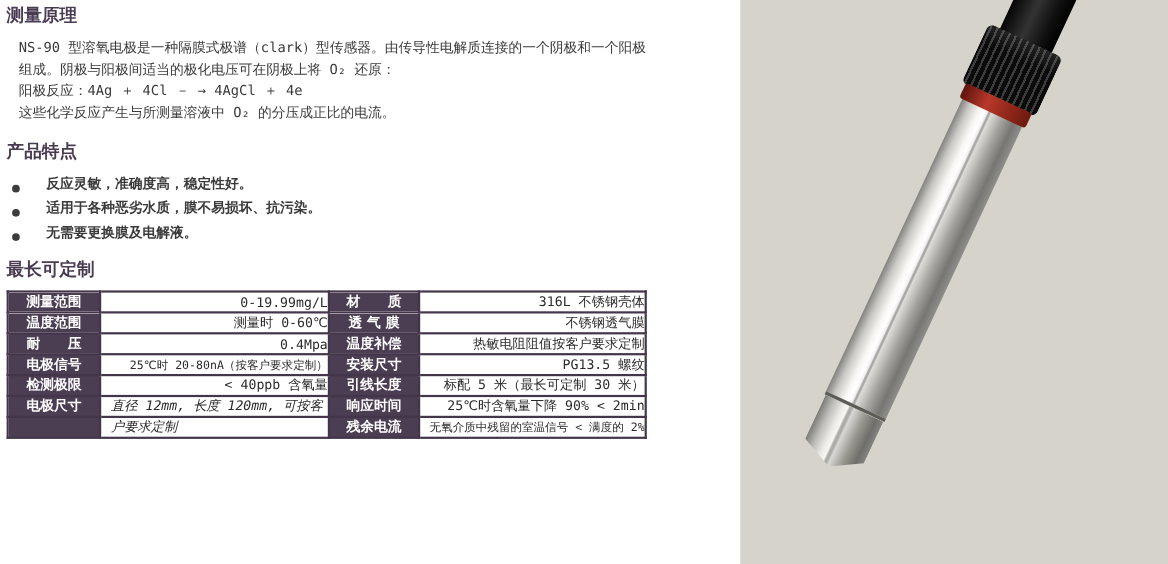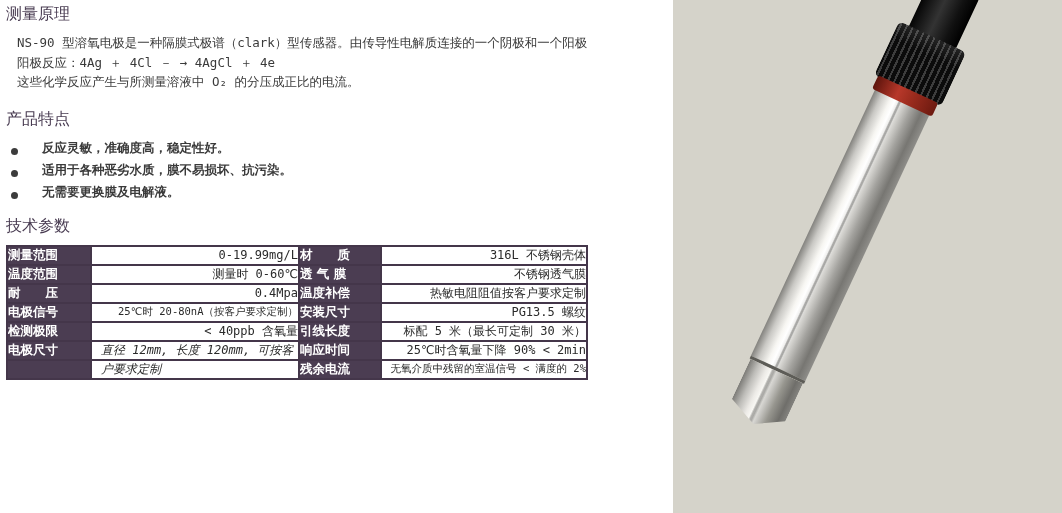--- a/index.html
+++ b/index.html
@@ -19,21 +19,21 @@
   }
 
   
   .content {
     position: absolute;
     left: 6px; top: 3px;
     width: 660px;
   }
   .section-title {
     font-family: "DejaVu Sans", "Liberation Sans", sans-serif;
-    font-weight: normal;
+    font-weight: bold;
     font-size: 16px;
     color: var(--accent);
     line-height: 21px;
   }
   .para { margin-top: 9px; }
   .para .line {
     font-size: 12.5px;
     line-height: 19.5px;
     white-space: nowrap;
     padding-left: 11px;
@@ -62,21 +62,21 @@
   .spec-table td {
     border: 2px solid var(--tbl-border);
     height: 19px;
     overflow: hidden;
     white-space: nowrap;
   }
   .spec-table td.lbl {
     background: var(--cell-bg);
     color: #ffffff;
     font-weight: bold;
-    text-align: left;
+    text-align: center;
     font-size: 12.5px;
     font-family: "DejaVu Sans", "Liberation Sans", sans-serif;
   }
   .spec-table td.val {
     background: #ffffff;
     text-align: right;
     font-size: 12px;
     color: #2a2a2a;
   }
   .spec-table td.val.small { font-size: 10.5px; }
@@ -153,20 +153,21 @@
 </style>
 </head>
 <body>
 
 <div class="content">
 
   <div class="principle">
     <div class="section-title">测量原理</div>
     <div class="para">
       <div class="line">NS-90 型溶氧电极是一种隔膜式极谱（clark）型传感器。由传导性电解质连接的一个阴极和一个阳极</div>
+      <div class="line">组成。阴极与阳极间适当的极化电压可在阴极上将 O₂ 还原：</div>
       <div class="line">阳极反应：4Ag ＋ 4Cl － → 4AgCl ＋ 4e</div>
       <div class="line">这些化学反应产生与所测量溶液中 O₂ 的分压成正比的电流。</div>
     </div>
   </div>
 
   <div class="features">
     <div class="section-title">产品特点</div>
     <div class="bullets">
       <div class="bullet-row">
         <span class="bullet-dot"></span>
@@ -178,21 +179,21 @@
       </div>
       <div class="bullet-row">
         <span class="bullet-dot"></span>
         <span class="bullet-text">无需要更换膜及电解液。</span>
       </div>
     </div>
   </div>
 
 
   <div class="specs">
-    <div class="section-title">技术参数</div>
+    <div class="section-title">最长可定制</div>
     <table class="spec-table">
       <colgroup>
         <col style="width:84px">
           <col style="width:208px">
           <col style="width:82px">
           <col style="width:206px">
       </colgroup>
       <tbody>
         <tr>
           <td class="lbl">测量范围</td>

